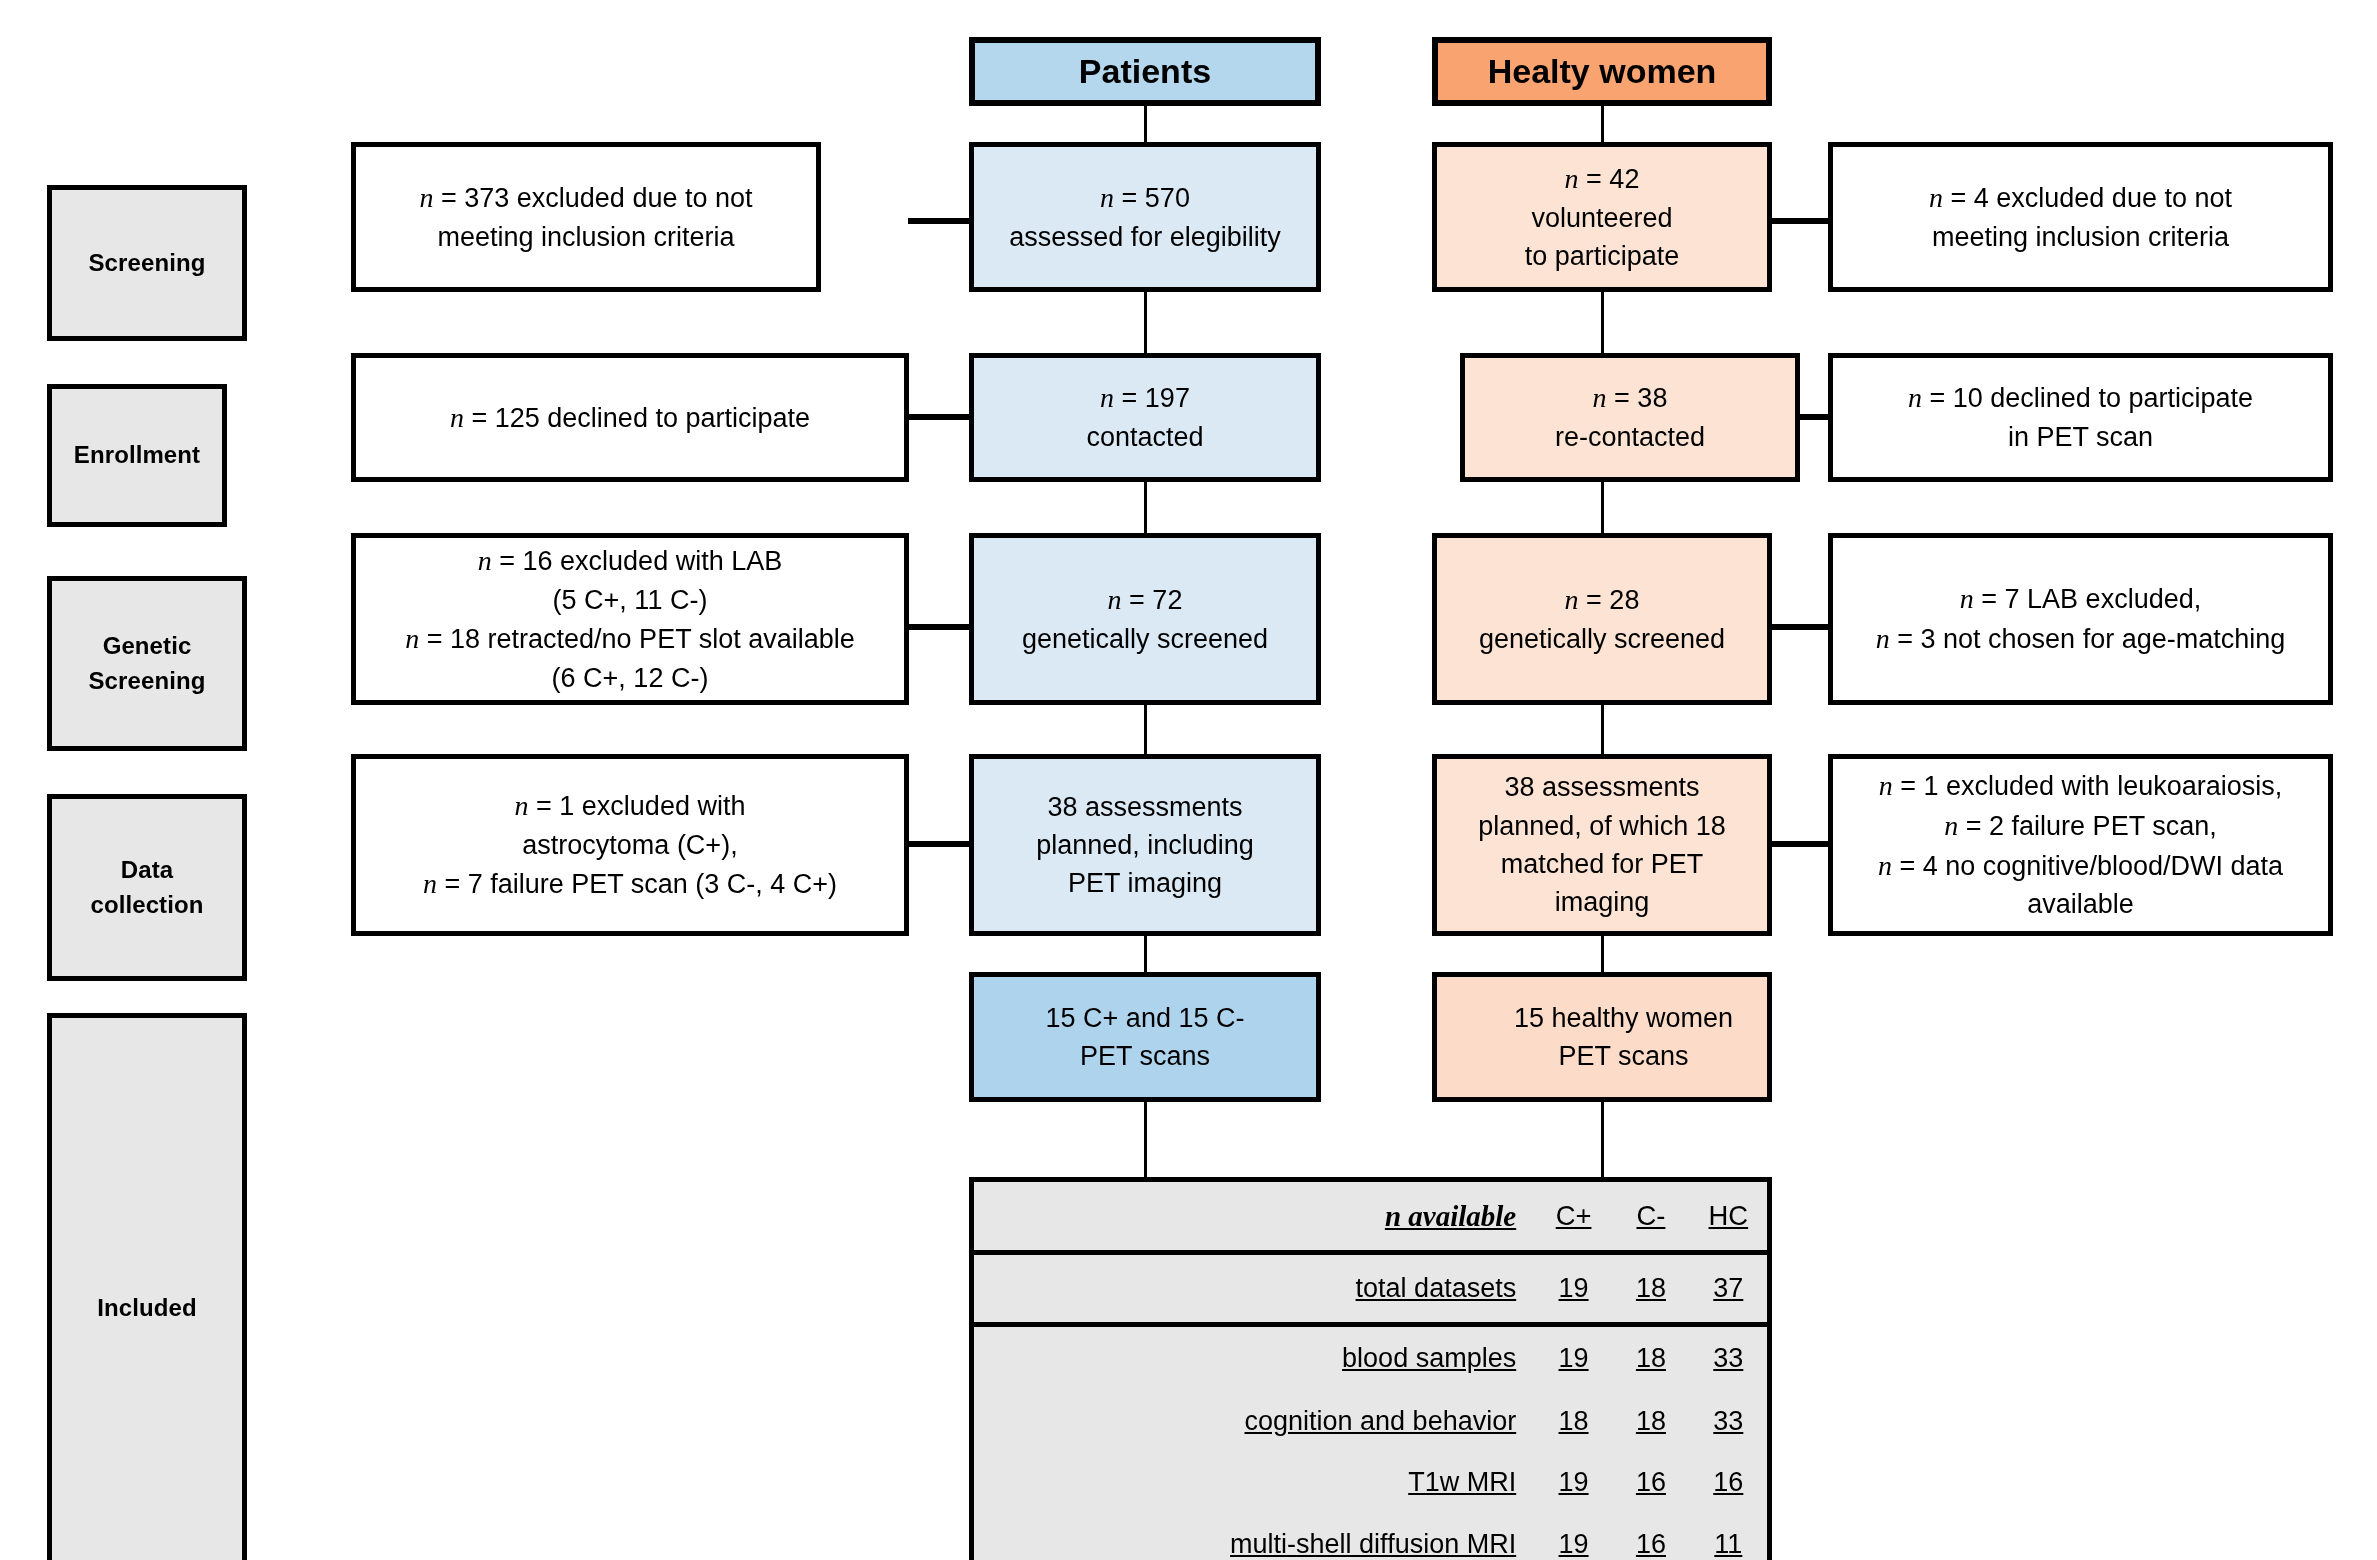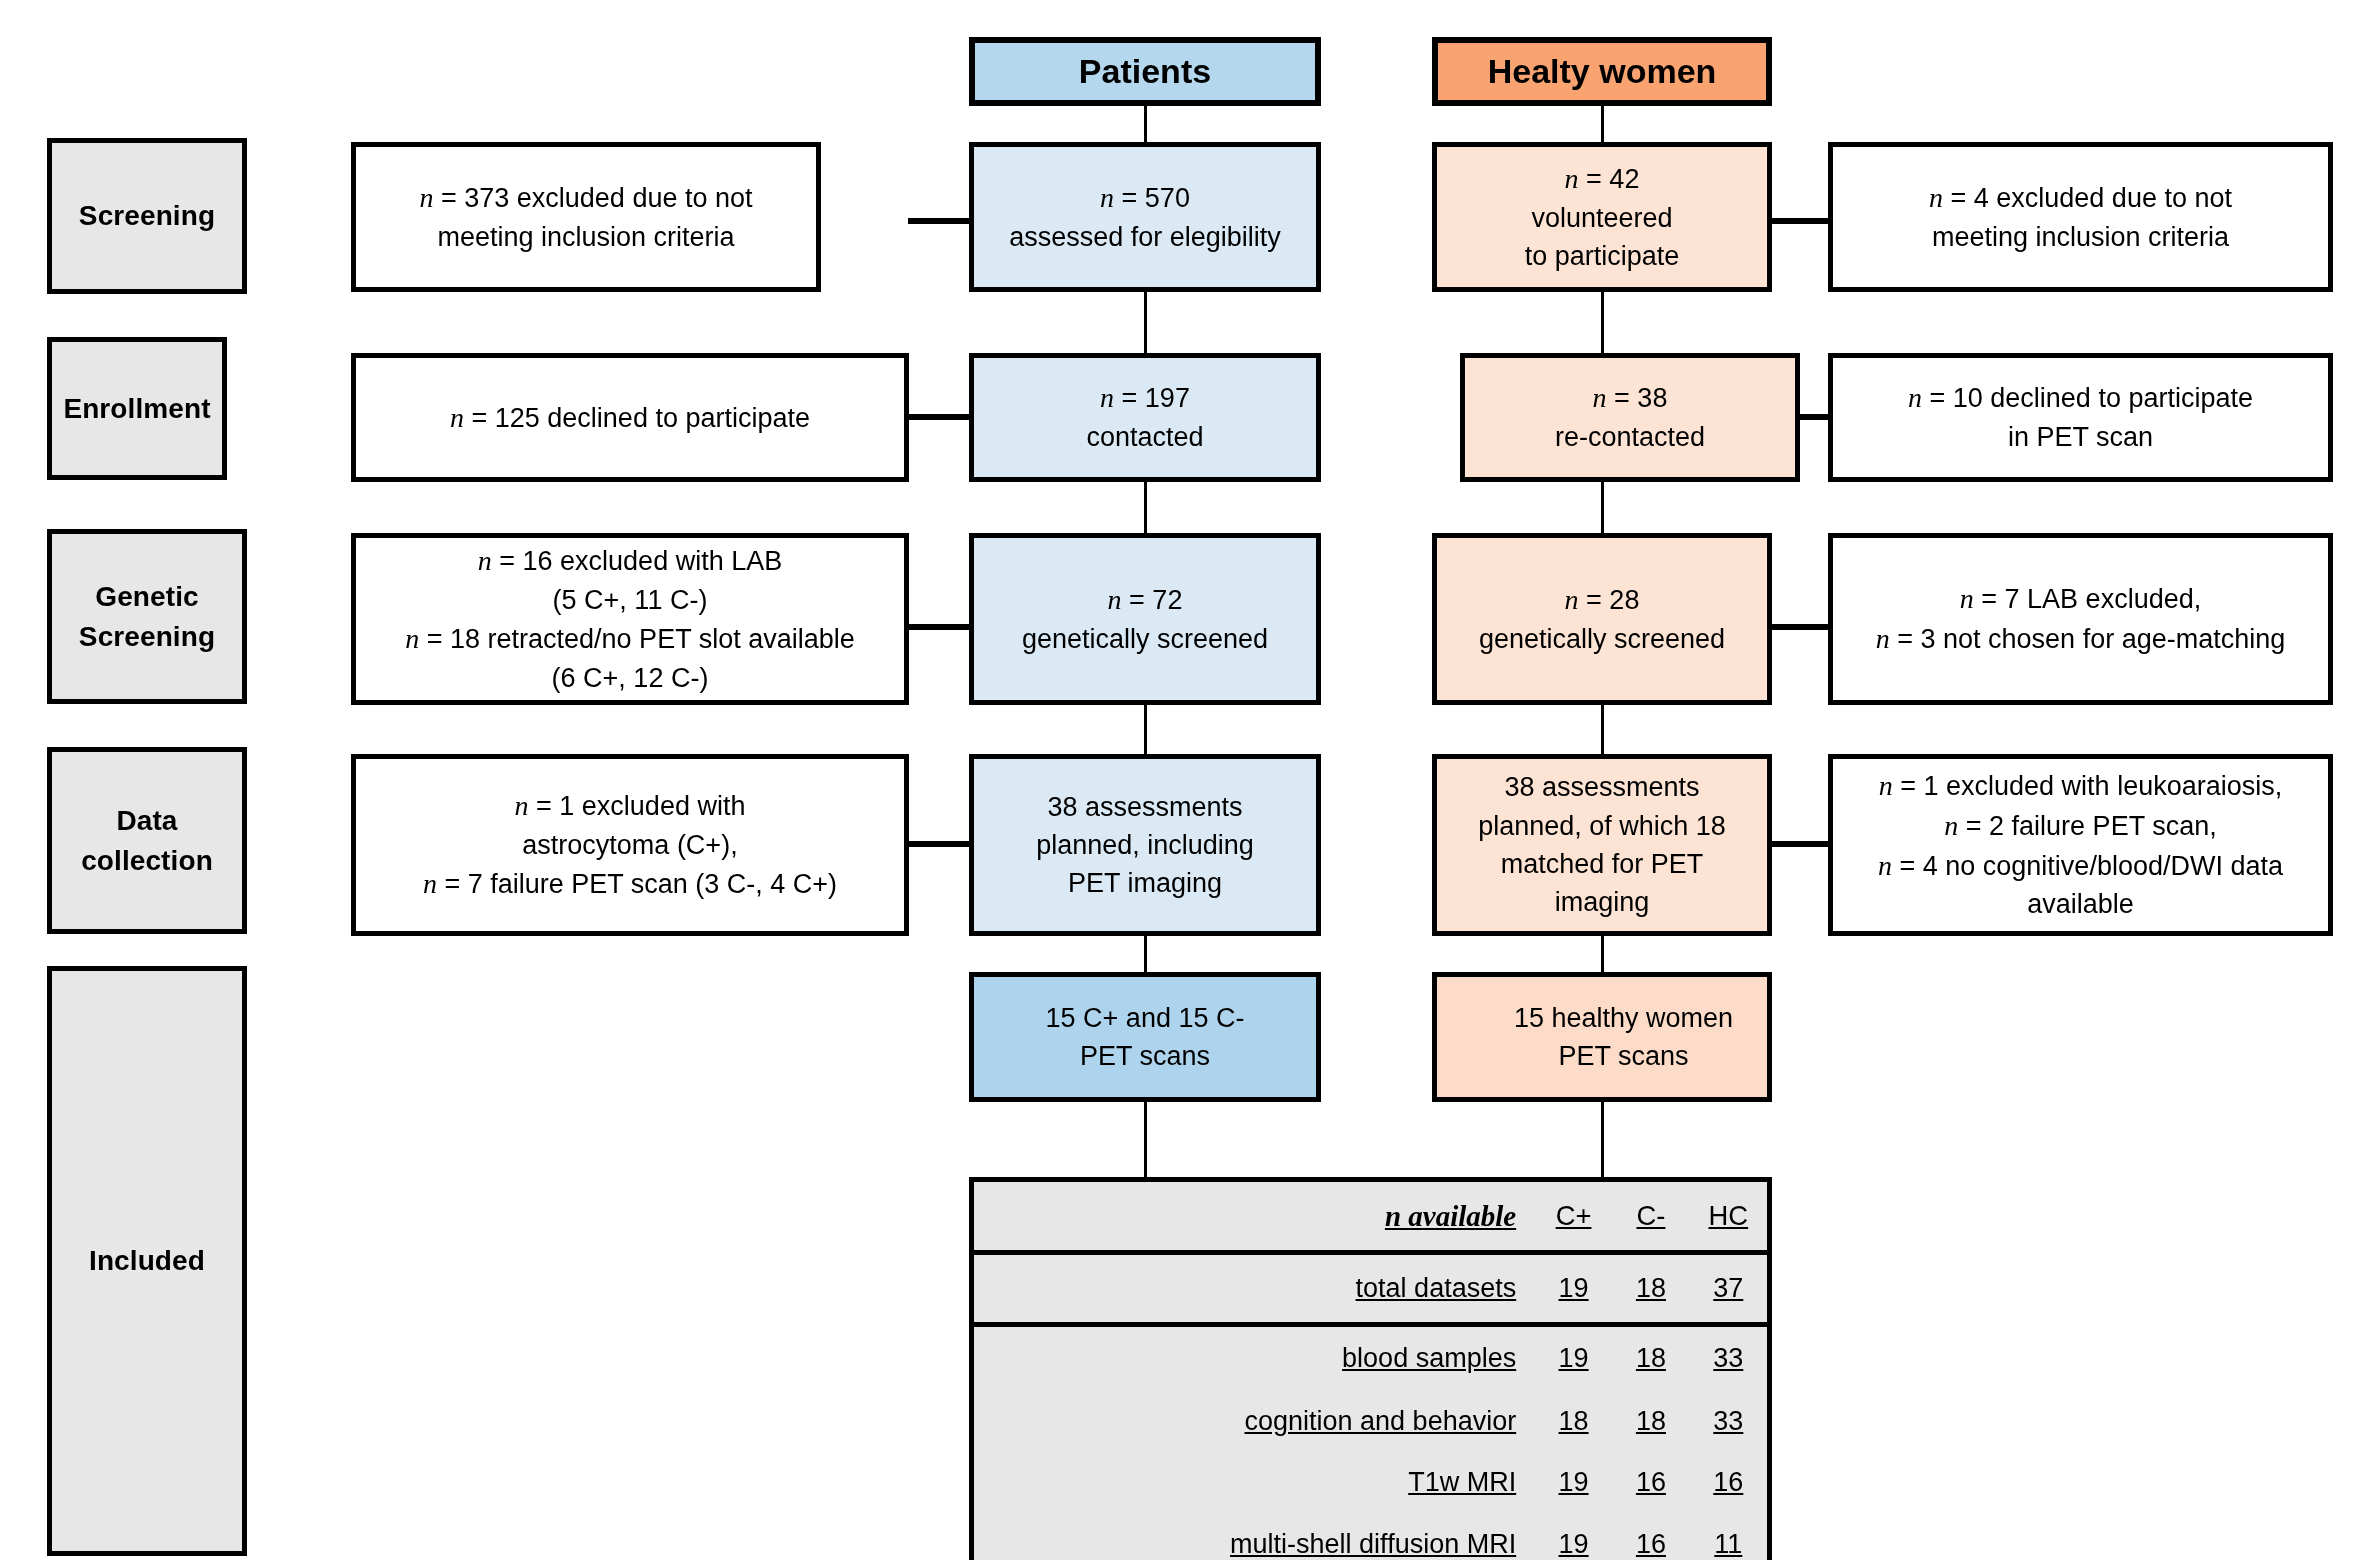--- a/index.html
+++ b/index.html
@@ -26,22 +26,23 @@
     display: flex;
     align-items: center;
     justify-content: center;
     text-align: center;
     line-height: 1.42;
     font-size: 27px;
   }
   .stage-label {
     background: #e7e7e7;
     font-weight: bold;
-    font-size: 28px;
+    font-size: 24px;
     letter-spacing: 0.1px;
+    margin-top: 47px;
   }
   .hdr {
     font-weight: bold;
     font-size: 34px;
     border-width: 6.2px;
   }
   .hdr-patients { background: #b4d7ee; }
   .hdr-healthy  { background: #f9a470; }
   .pt  { background: #dbe9f4; }
   .hc  { background: #fce3d3; }

